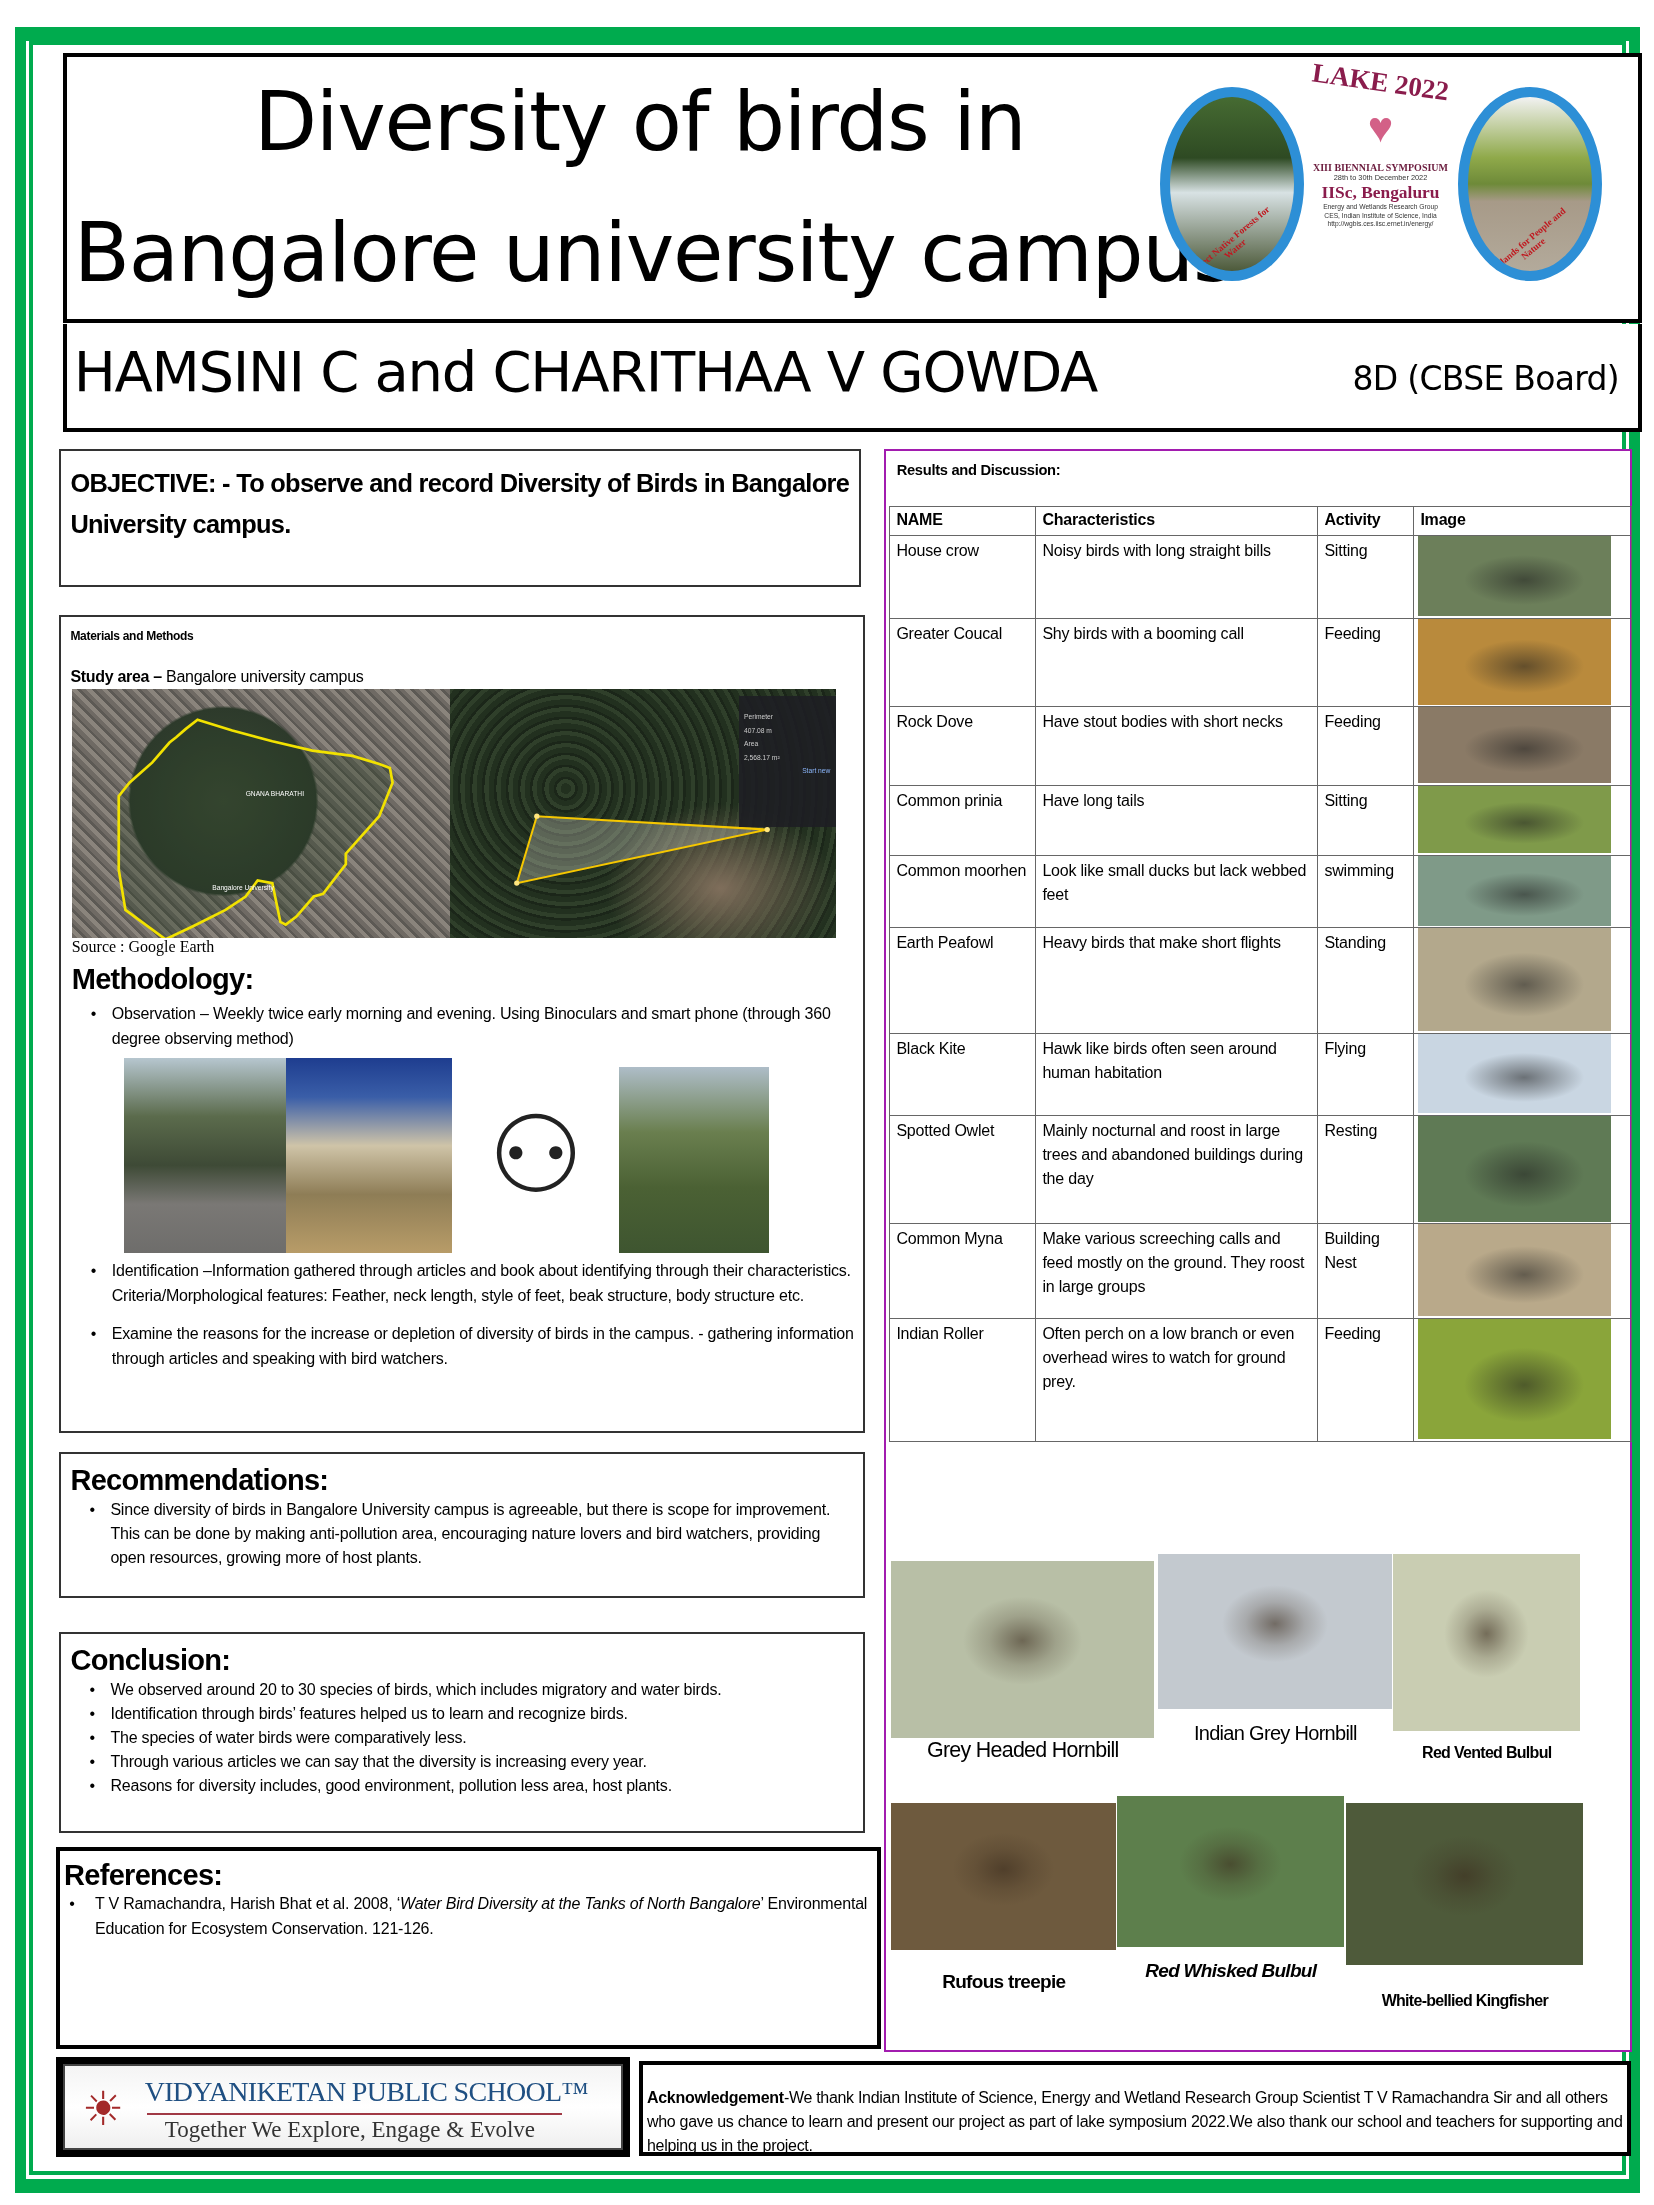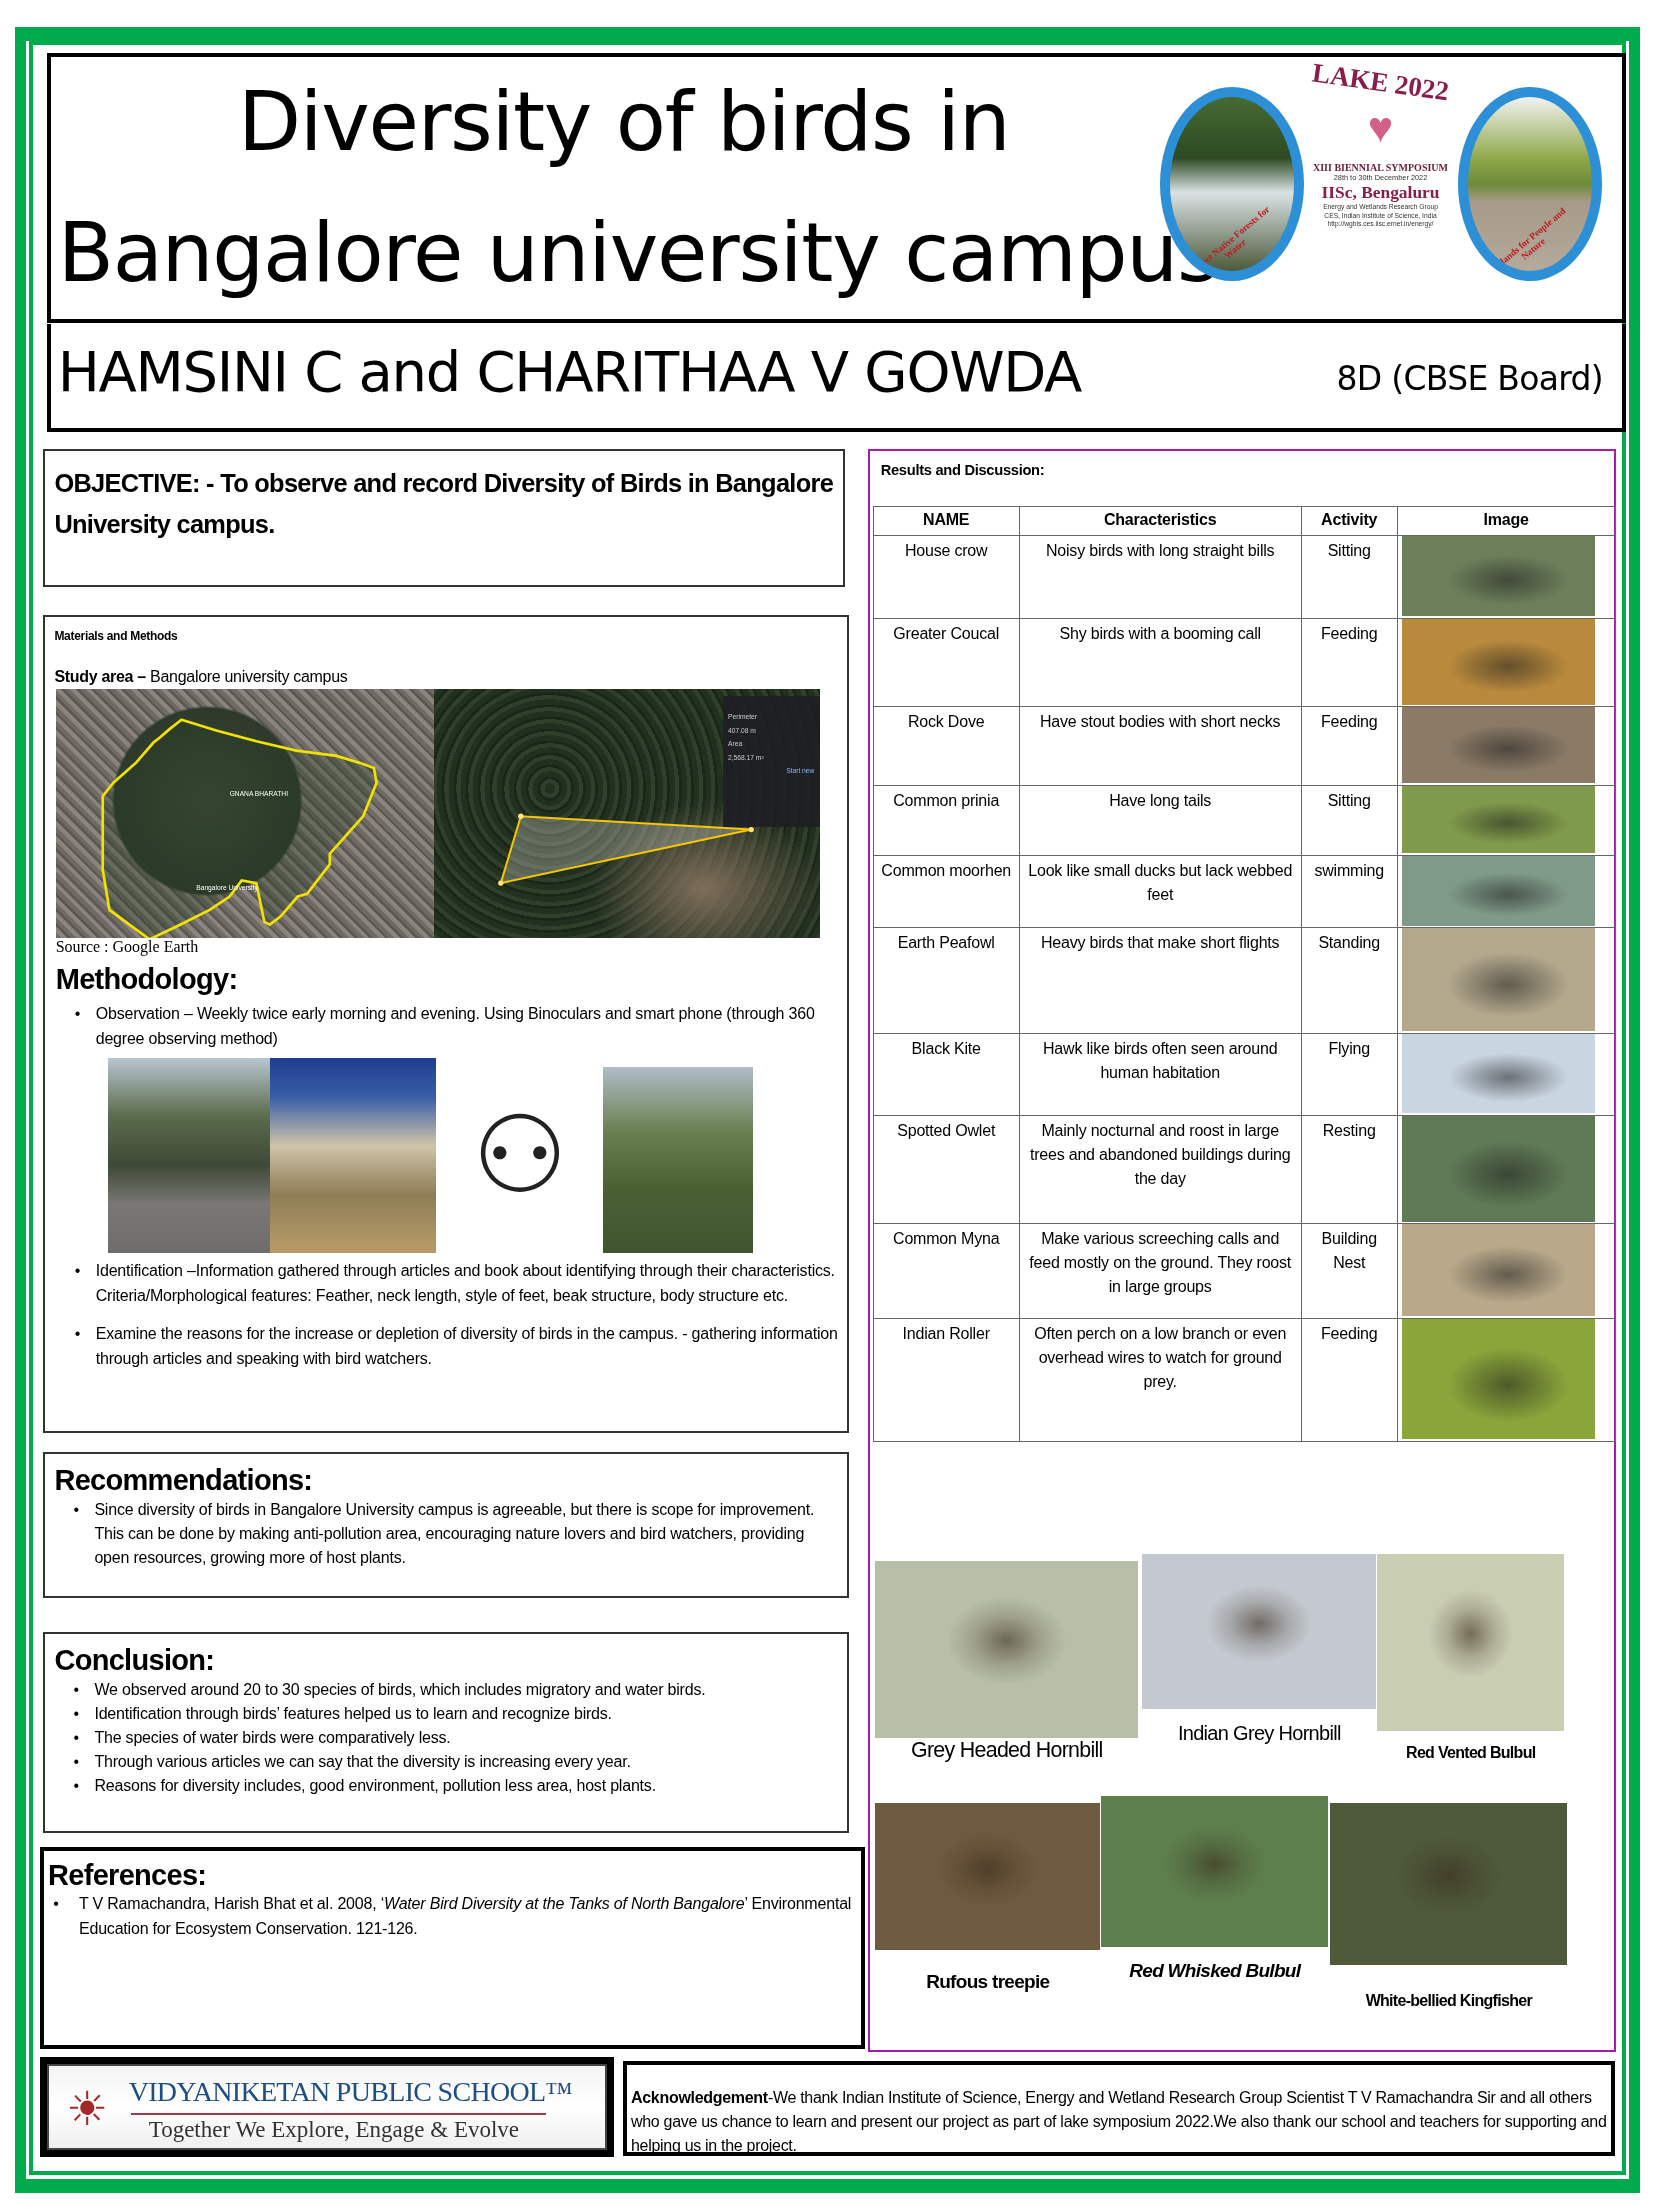--- a/index.html
+++ b/index.html
@@ -4,21 +4,21 @@
 <style>
   * { box-sizing: border-box; margin: 0; padding: 0; }
   html, body { width: 1654px; height: 2205px; background: #ffffff; overflow: hidden; }
   body { position: relative; font-family: "Liberation Sans", "DejaVu Sans", sans-serif; color: #000; }
 
   
   .frame-outer { position: absolute; left: 14.7px; top: 27px; width: 1625px; height: 2166px;
     border-left: 11.4px solid #00ab4e; border-top: 14.7px solid #00ab4e; border-right: 11.4px solid #00ab4e; border-bottom: 14.7px solid #00ab4e; }
   .frame-inner { position: absolute; left: 29px; top: 41px; width: 1597px; height: 2134px; border: 4px solid #00ab4e; }
 
-  .box { position: absolute; background: #fff; }
+  .box { position: absolute; background: #fff; margin-left: 16px; }
 
   
   .title-box { left: 47px; top: 53px; width: 1579px; height: 270px; border: 4px solid #000; }
   .title-l1 { position: absolute; left: 187px; top: 17.4px; font-size: 82px; font-family: "DejaVu Sans", sans-serif; font-weight: 400; letter-spacing: -1.3px; white-space: nowrap; }
   .title-l2 { position: absolute; left: 6.7px; top: 148px; font-size: 82px; font-family: "DejaVu Sans", sans-serif; letter-spacing: -1.3px; white-space: nowrap; }
   .authors-box { left: 47px; top: 324px; width: 1579px; height: 108px; border: 4px solid #000; border-top: none; }
   .authors { position: absolute; left: 6.7px; top: 14.7px; font-size: 56px; font-family: "DejaVu Sans", sans-serif; letter-spacing: -1.3px; white-space: nowrap; }
   .grade { position: absolute; right: 19px; top: 35px; font-size: 33px; font-family: "DejaVu Sans", sans-serif; letter-spacing: -0.7px; }
 
   
@@ -77,21 +77,21 @@
 
   .ref-box { left: 40px; top: 1847px; width: 825px; height: 202px; border: 4px solid #000; padding: 6.7px 4px; }
   .ref-box .bullets li { padding-left: 31px; line-height: 1.56; }
   .ref-box .bullets li::before { left: 5.3px; }
   .ref-box i { font-style: italic; }
 
   
   .res-box { left: 868px; top: 449px; width: 748px; height: 1603px; border: 2px solid #a21caf; }
   .res-title { position: absolute; left: 10.7px; top: 10.7px; font-size: 14.7px; font-weight: bold; letter-spacing: -0.3px; }
   table.birds { position: absolute; left: 2.7px; top: 55px; width: 742px; border-collapse: collapse; table-layout: fixed; }
-  table.birds th, table.birds td { border: 1.3px solid #666; vertical-align: top; text-align: center; font-size: 16px; padding: 2.7px 6.7px; line-height: 1.5; letter-spacing: -0.2px; }
+  table.birds th, table.birds td { border: 1.3px solid #666; vertical-align: top; text-align: left; font-size: 16px; padding: 2.7px 6.7px; line-height: 1.5; letter-spacing: -0.2px; }
   table.birds th { font-weight: bold; height: 25.4px; padding-top: 1.3px; }
   table.birds td.img { padding: 0 0 0 4px; }
   .bird-img { width: 193px; height: 100%; }
   .gallery { position: absolute; left: 5.3px; top: 1103px; width: 715px; }
   .g-item { position: absolute; text-align: center; }
   .g-pic { width: 100%; }
   .g-cap { font-size: 21.4px; letter-spacing: -0.7px; white-space: nowrap; }
   .g-cap.bold { font-weight: bold; font-size: 19px; }
   .img-src-box { position: absolute; left: -2px; top: 1565px; width: 479px; height: 39px; border: 2px solid #333; padding: 8px 8px; font-size: 12.7px; letter-spacing: -0.2px; }
   .img-src-box b { font-weight: bold; }

